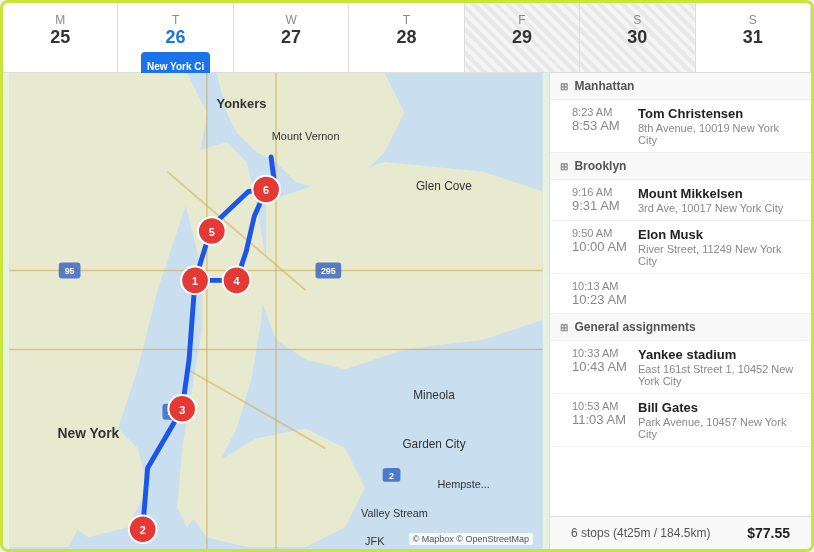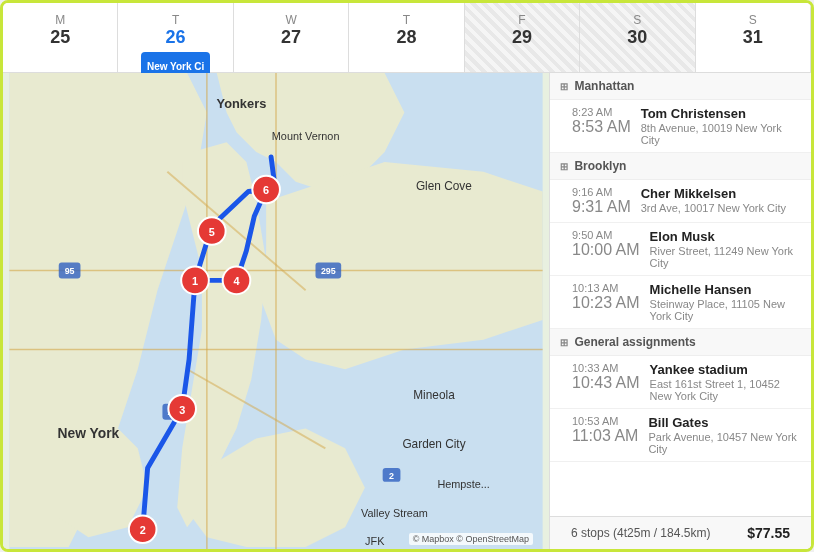--- a/index.html
+++ b/index.html
@@ -144,21 +144,21 @@
       display: flex;
       flex-direction: column;
       min-width: 56px;
       margin-left: 12px;
     }
     .stop-time-arrive {
       font-size: 11px;
       color: #888;
     }
     .stop-time-depart {
-      font-size: 16px;
+      font-size: 13px;
       color: #888;
     }
     .stop-details {
       flex: 1;
     }
     .stop-name {
       font-size: 13px;
       font-weight: 700;
       color: #222;
     }
@@ -316,42 +316,38 @@
         <div class="section-header">
           <span class="section-icon">⊞</span>
           <span>Brooklyn</span>
         </div>
         <div class="stop-item">
           <div class="stop-times">
             <div class="stop-time-arrive">9:16 AM</div>
             <div class="stop-time-depart">9:31 AM</div>
           </div>
           <div class="stop-details">
-            <div class="stop-name">Cher Mikkelsen</div>
+            <div class="stop-name">Mount Mikkelsen</div>
             <div class="stop-address">3rd Ave, 10017 New York City</div>
           </div>
         </div>
         <div class="stop-item">
           <div class="stop-times">
             <div class="stop-time-arrive">9:50 AM</div>
             <div class="stop-time-depart">10:00 AM</div>
           </div>
           <div class="stop-details">
             <div class="stop-name">Elon Musk</div>
             <div class="stop-address">River Street, 11249 New York City</div>
           </div>
         </div>
         <div class="stop-item">
           <div class="stop-times">
             <div class="stop-time-arrive">10:13 AM</div>
             <div class="stop-time-depart">10:23 AM</div>
-          </div>
-          <div class="stop-details">
-            <div class="stop-name">Michelle Hansen</div>
-            <div class="stop-address">Steinway Place, 11105 New York City</div>
           </div>
         </div>
         <div class="section-header">
           <span class="section-icon">⊞</span>
           <span>General assignments</span>
         </div>
         <div class="stop-item">
           <div class="stop-times">
             <div class="stop-time-arrive">10:33 AM</div>
             <div class="stop-time-depart">10:43 AM</div>

